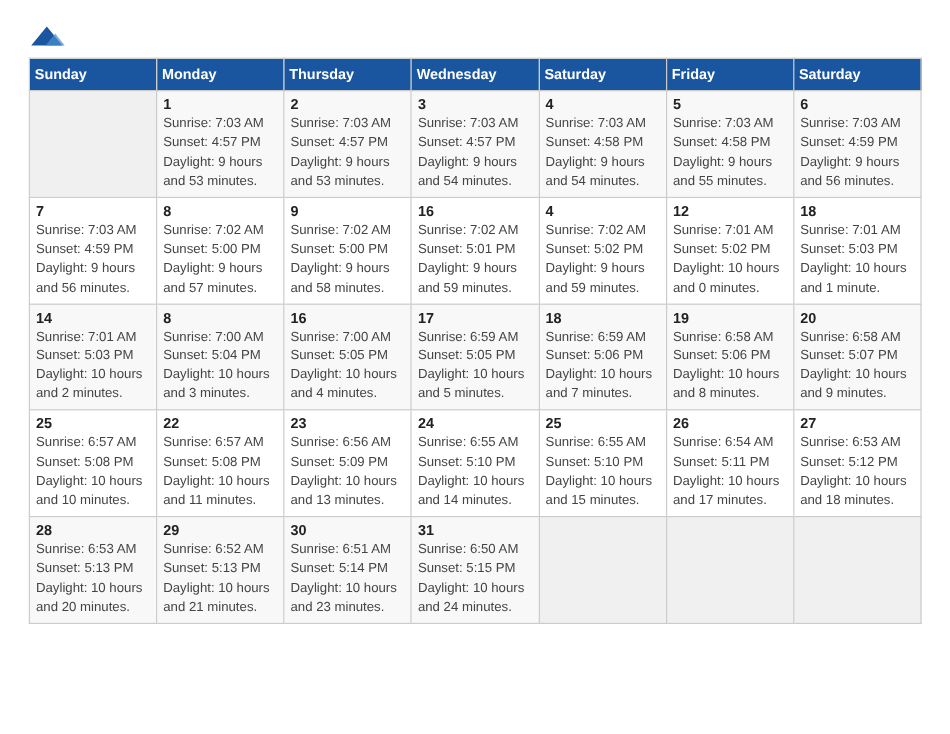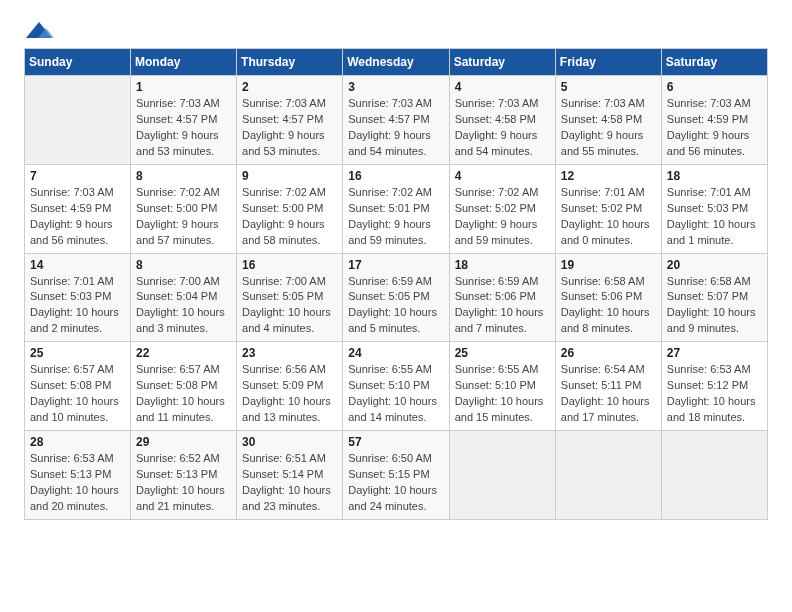--- a/index.html
+++ b/index.html
@@ -251,21 +251,21 @@
         </td>
         <td>
           <span class="day-number">29</span>
           <div class="day-info">Sunrise: 6:52 AM<br>Sunset: 5:13 PM<br>Daylight: 10 hours<br>and 21 minutes.</div>
         </td>
         <td>
           <span class="day-number">30</span>
           <div class="day-info">Sunrise: 6:51 AM<br>Sunset: 5:14 PM<br>Daylight: 10 hours<br>and 23 minutes.</div>
         </td>
         <td>
-          <span class="day-number">57</span>
+          <span class="day-number">31</span>
           <div class="day-info">Sunrise: 6:50 AM<br>Sunset: 5:15 PM<br>Daylight: 10 hours<br>and 24 minutes.</div>
         </td>
         <td class="empty-cell"></td>
         <td class="empty-cell"></td>
         <td class="empty-cell"></td>
       </tr>
     </tbody>
 </table>
 
 </body></html>

